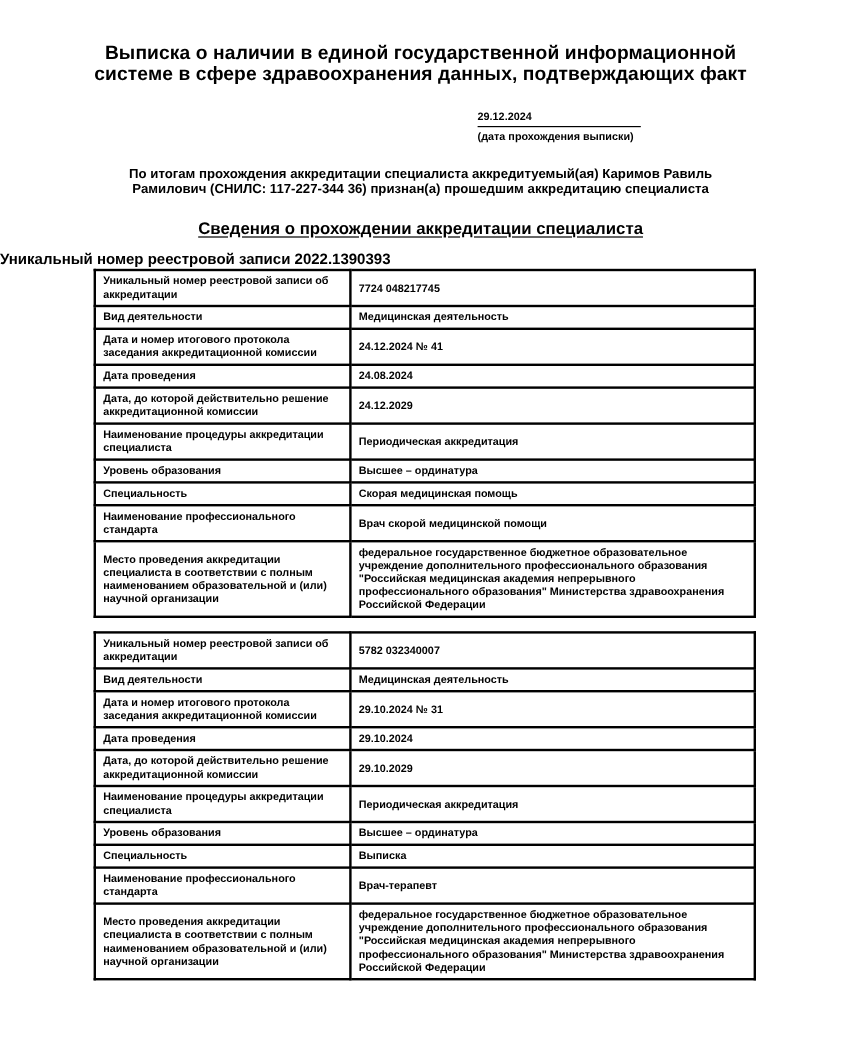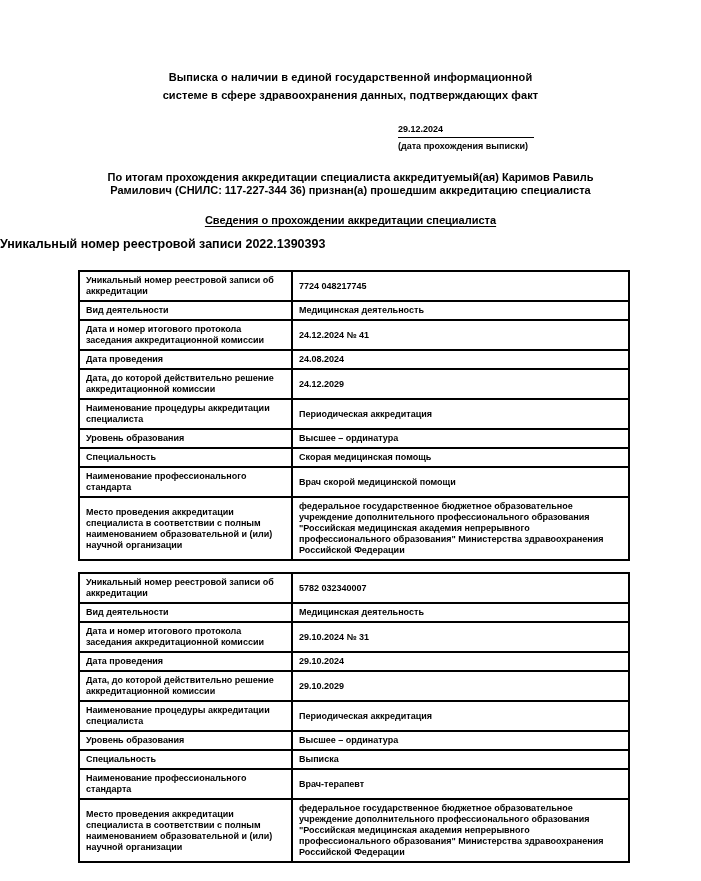--- a/index.html
+++ b/index.html
@@ -7,23 +7,23 @@
     position: relative;
     width: 701px;
     height: 881px;
     background: #ffffff;
     overflow: hidden;
     font-family: "Liberation Sans", sans-serif;
     font-weight: 700;
     color: #000000;
   }
   .title {
-    padding-top: 68px;
+    padding-top: 36px;
     text-align: center;
-    font-size: 11px;
+    font-size: 16px;
     line-height: 18px;
     letter-spacing: 0.1px;
   }
   .date-block {
     width: 136px;
     margin: 19px 0 0 398px;
     text-align: left;
     font-size: 9px;
     line-height: 12px;
   }
@@ -36,32 +36,32 @@
   .intro {
     width: 548px;
     margin: 19px auto 0 auto;
     text-align: center;
     font-size: 11px;
     line-height: 13px;
   }
   .section-heading {
     margin-top: 17px;
     text-align: center;
-    font-size: 11px;
+    font-size: 14px;
     text-decoration: underline;
     text-underline-offset: 2px;
   }
   .registry-heading {
     margin-top: 11px;
     text-align: left;
     font-size: 12.5px;
   }
   table.acc {
     width: 552px;
-    margin: 19px 0 0 78px;
+    margin: 1px 0 0 78px;
     border-collapse: collapse;
     table-layout: fixed;
     border: 2px solid #000;
   }
   table.acc + table.acc { margin-top: 11px; }
   table.acc td {
     border: 2px solid #000;
     font-size: 9px;
     line-height: 11px;
     padding: 3px 6px;

